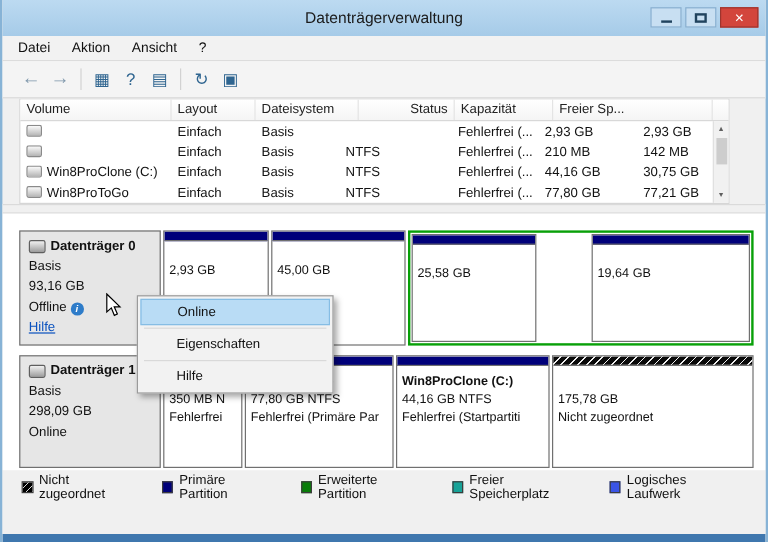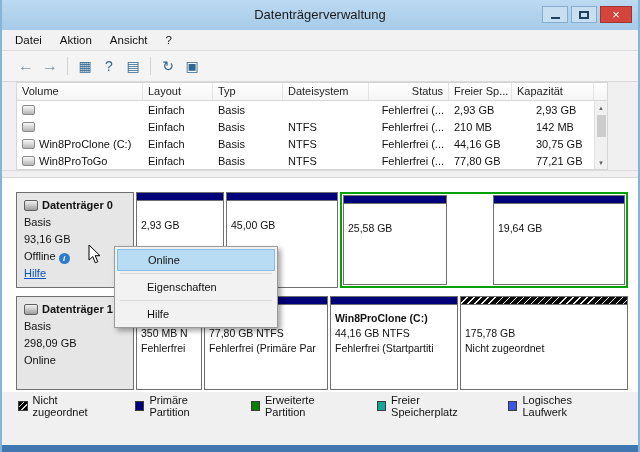--- a/index.html
+++ b/index.html
@@ -160,25 +160,24 @@
       </div>
     <div class="tbtn">
         <span>▣</span>
       </div>
   </div>
 
   <div class="table-area">
     <div class="thead">
       <div class="th c0">Volume</div>
       <div class="th c1">Layout</div>
-      <div class="th c2">Typ</div>
       <div class="th c3">Dateisystem</div>
       <div class="th c4">Status</div>
+      <div class="th c5">Kapazität</div>
       <div class="th c6">Freier Sp...</div>
-      <div class="th c5">Kapazität</div>
     </div>
     <div class="tbody">
       <div class="trow">
         <div class="tc c0"><span class="vol-icon"></span><span></span></div>
         <div class="tc c1">Einfach</div>
         <div class="tc c2">Basis</div>
         <div class="tc c3"></div>
         <div class="tc c4">Fehlerfrei (...</div>
         <div class="tc c5">2,93 GB</div>
         <div class="tc c6">2,93 GB</div>

